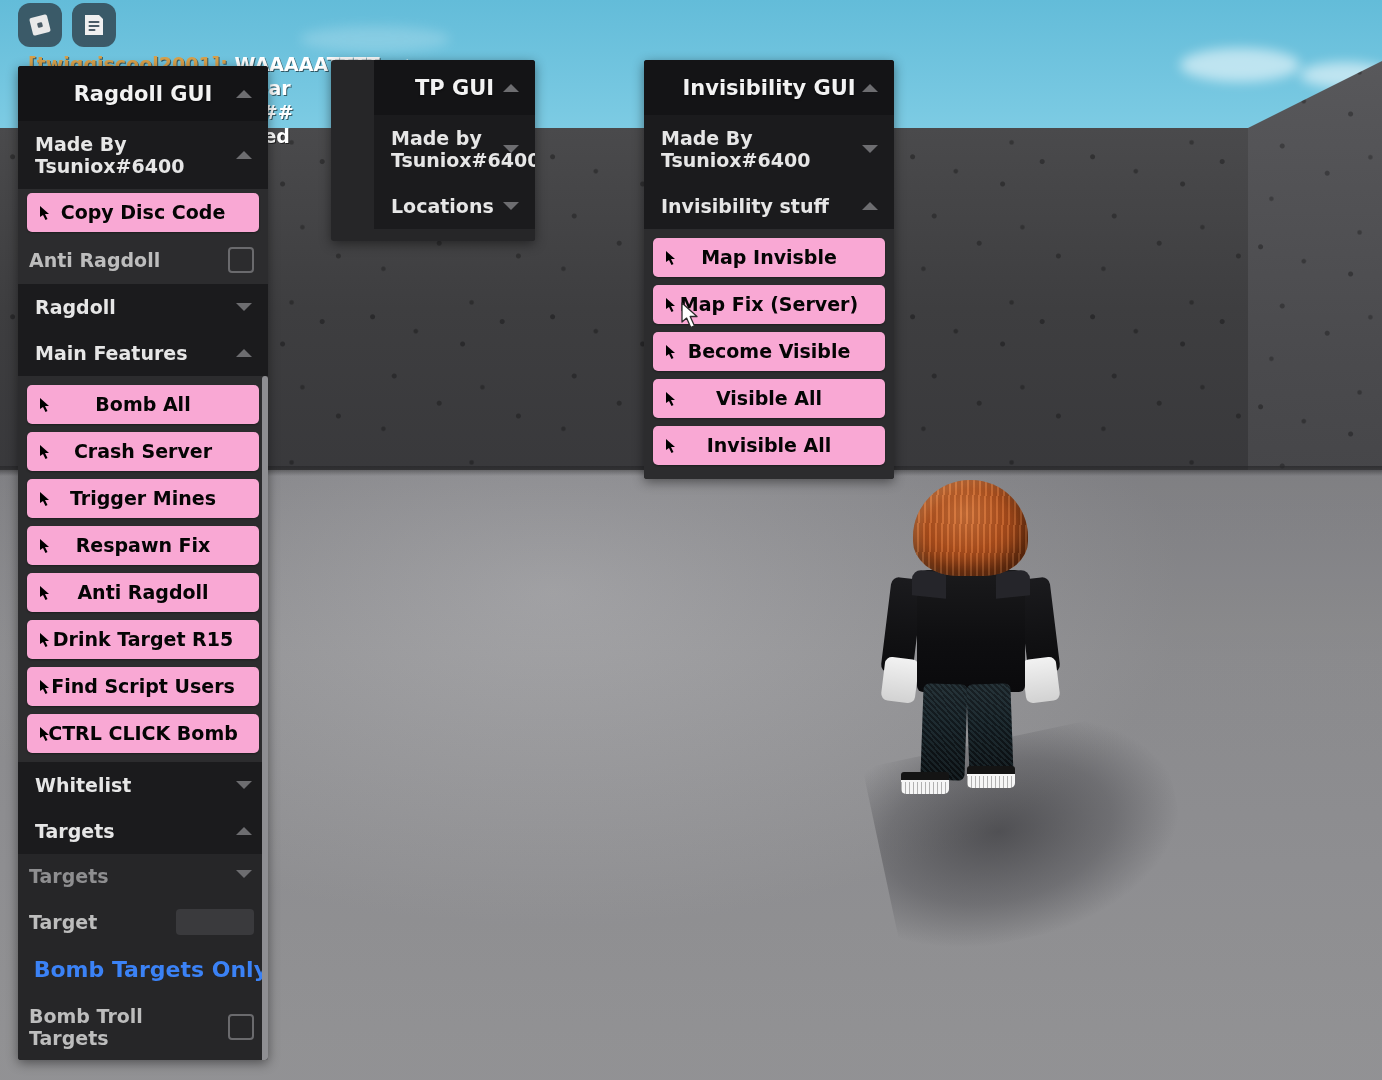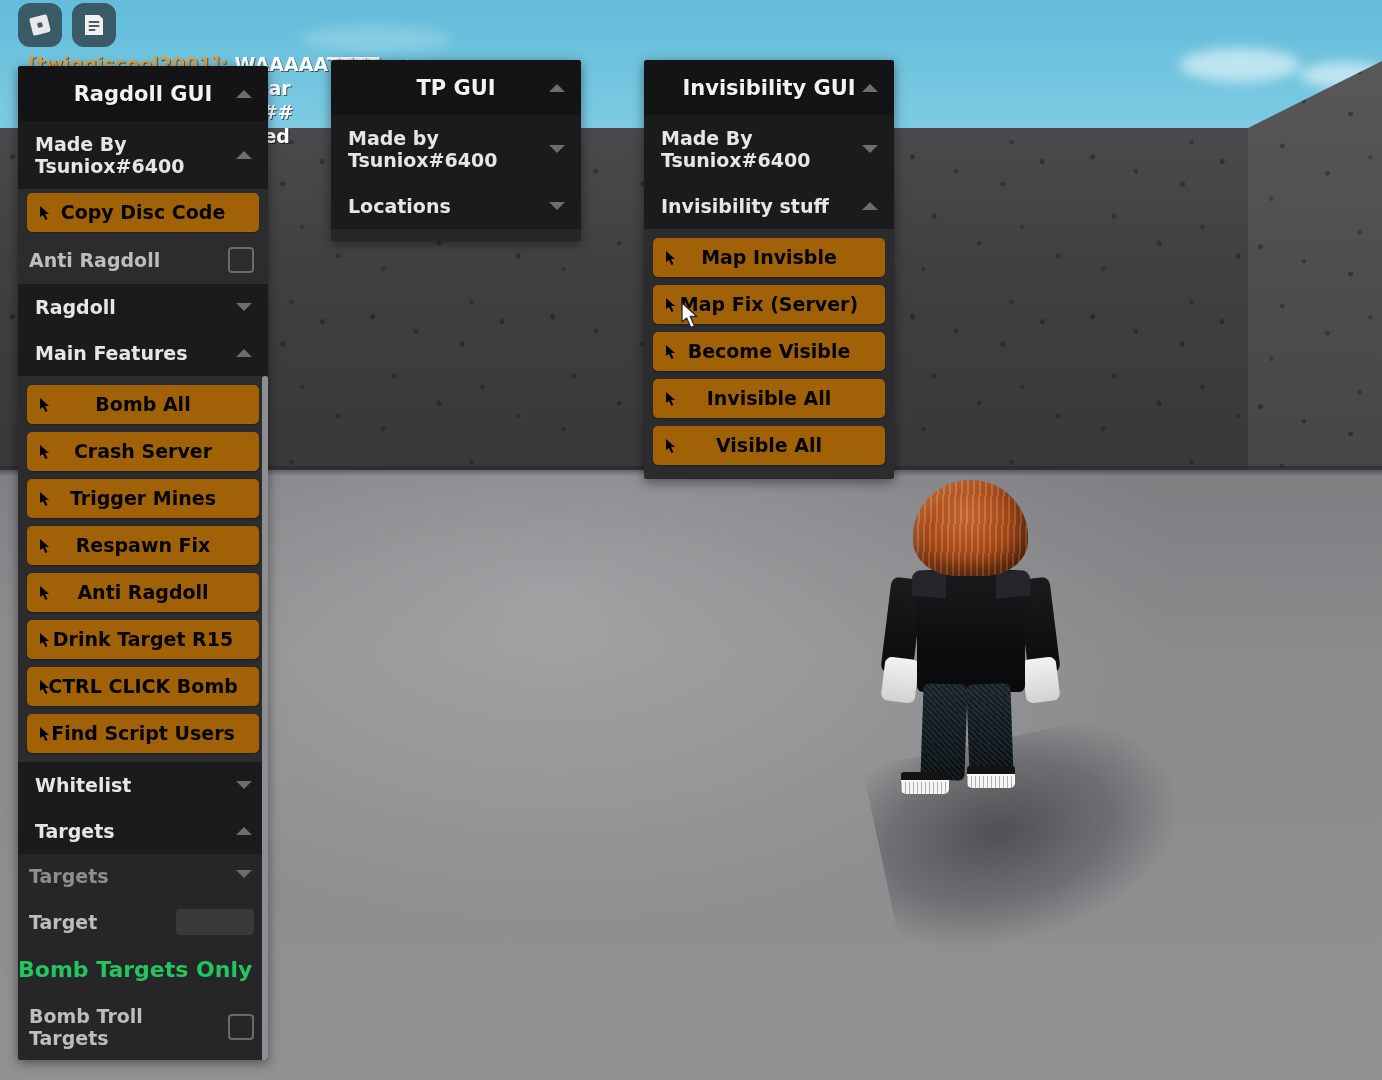--- a/index.html
+++ b/index.html
@@ -186,21 +186,21 @@
     position: absolute; right: 16px; top: 50%;
     width: 0; height: 0;
     border-left: 8px solid transparent; border-right: 8px solid transparent;
   }
   .caret.up { border-bottom: 8px solid #6d6d70; margin-top: -4px; }
   .caret.down { border-top: 8px solid #6d6d70; margin-top: -4px; }
 
   .btn-wrap { padding: 4px 9px; background: #2c2c2e; }
   .gbtn {
     display: block; width: 100%;
-    background: #a16207;
+    background: #f9a8d4;
     border: none; border-radius: 5px;
     color: #050505;
     font-family: "DejaVu Sans", sans-serif;
     font-weight: 700; font-size: 19px;
     padding: 8px 0 9px;
     text-align: center;
     position: relative;
     cursor: pointer;
     box-shadow: 0 1px 2px rgba(0,0,0,.35);
   }
@@ -222,31 +222,31 @@
     border: 2px solid #6a6a6d; border-radius: 4px;
     background: transparent; flex: 0 0 auto;
   }
   .textbox {
     width: 78px; height: 26px;
     background: #3a3a3d; border-radius: 4px; border: none;
     flex: 0 0 auto;
   }
   .label-green {
     background: #262628;
-    color: #22c55e;
+    color: #3b82f6;
     font-family: "DejaVu Sans", sans-serif;
     font-weight: 700; font-size: 22px;
-    text-align: left; padding: 11px 0 12px;
+    text-align: right; padding: 11px 0 12px;
   }
   .spacer { background: #2c2c2e; height: 5px; }
   .spacer-dark { background: #262628; height: 6px; }
 
   
   #panel-ragdoll { left: 18px; top: 66px; width: 250px; }
-  #panel-tp { left: 331px; top: 60px; width: 250px; }
+  #panel-tp { left: 331px; top: 60px; width: 204px; padding-left: 43px; }
   #panel-invis { left: 644px; top: 60px; width: 250px; }
 
   
   .scrollbar {
     position: absolute; right: 0; top: 310px; width: 6px; height: 760px;
     background: #8e8e92; border-radius: 3px;
   }
 
   
   #mouse-cursor { position: absolute; left: 681px; top: 302px; z-index: 60; }
@@ -427,29 +427,29 @@
           <path d="M1 1l9 8H6l2.5 5-2 1L4 10 1 12z" fill="#000"></path>
         </svg>
       <span>Drink Target R15</span>
     </button>
   </div>
   <div class="btn-wrap">
     <button class="gbtn">
       <svg class="cur" viewBox="0 0 12 16">
           <path d="M1 1l9 8H6l2.5 5-2 1L4 10 1 12z" fill="#000"></path>
         </svg>
+      <span>Find Script Users</span>
+    </button>
+  </div>
+  <div class="btn-wrap">
+    <button class="gbtn">
+      <svg class="cur" viewBox="0 0 12 16">
+          <path d="M1 1l9 8H6l2.5 5-2 1L4 10 1 12z" fill="#000"></path>
+        </svg>
       <span>CTRL CLICK Bomb</span>
-    </button>
-  </div>
-  <div class="btn-wrap">
-    <button class="gbtn">
-      <svg class="cur" viewBox="0 0 12 16">
-          <path d="M1 1l9 8H6l2.5 5-2 1L4 10 1 12z" fill="#000"></path>
-        </svg>
-      <span>Find Script Users</span>
     </button>
   </div>
   <div class="spacer"></div>
 
   <div class="section">
     <span>Whitelist</span>
     <span class="caret down"></span>
   </div>
   <div class="section">
     <span>Targets</span>
@@ -529,29 +529,29 @@
           <path d="M1 1l9 8H6l2.5 5-2 1L4 10 1 12z" fill="#000"></path>
         </svg>
       <span>Become Visible</span>
     </button>
   </div>
   <div class="btn-wrap">
     <button class="gbtn">
       <svg class="cur" viewBox="0 0 12 16">
           <path d="M1 1l9 8H6l2.5 5-2 1L4 10 1 12z" fill="#000"></path>
         </svg>
+      <span>Visible All</span>
+    </button>
+  </div>
+  <div class="btn-wrap">
+    <button class="gbtn">
+      <svg class="cur" viewBox="0 0 12 16">
+          <path d="M1 1l9 8H6l2.5 5-2 1L4 10 1 12z" fill="#000"></path>
+        </svg>
       <span>Invisible All</span>
-    </button>
-  </div>
-  <div class="btn-wrap">
-    <button class="gbtn">
-      <svg class="cur" viewBox="0 0 12 16">
-          <path d="M1 1l9 8H6l2.5 5-2 1L4 10 1 12z" fill="#000"></path>
-        </svg>
-      <span>Visible All</span>
     </button>
   </div>
   <div class="spacer" style="height:10px"></div>
 </div>
 
 <div id="mouse-cursor">
   <svg width="22" height="30" viewBox="0 0 22 30">
     <path d="M1 1l15 13.5h-6.8l4.2 9.3-3.6 1.7-4.2-9.4L1 20z" fill="#ffffff" stroke="#2a2a2a" stroke-width="1.3" stroke-linejoin="round"></path>
   </svg>
 </div>

